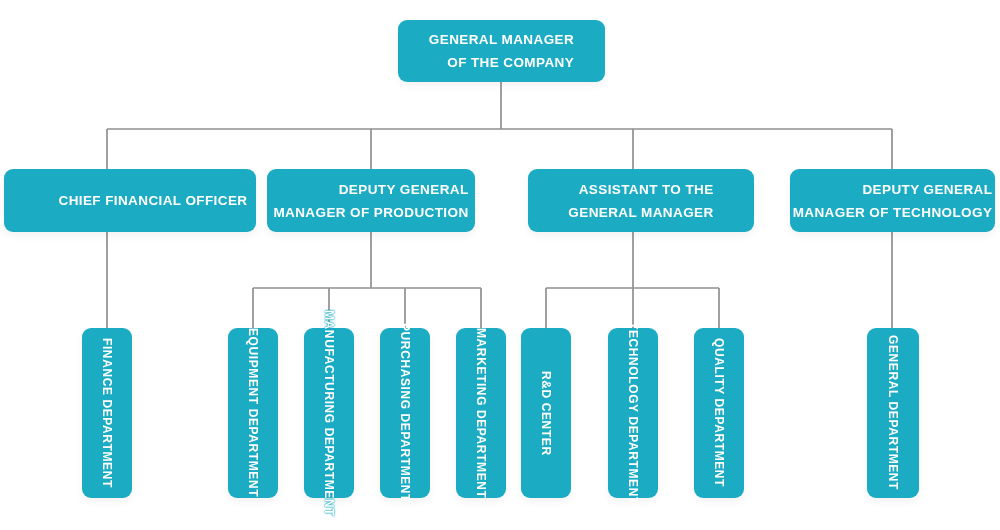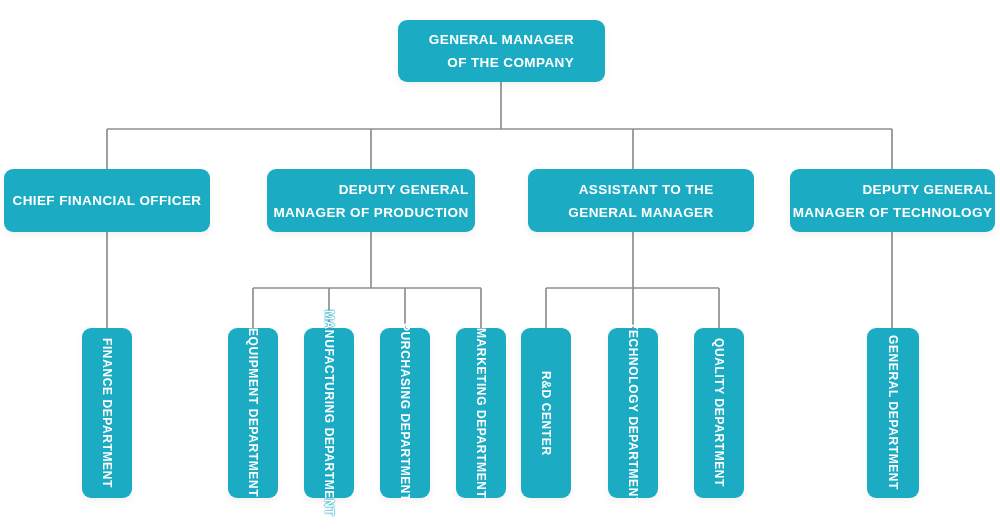--- a/index.html
+++ b/index.html
@@ -75,21 +75,21 @@
       <path d="M546 288 V328"></path>
       <path d="M719 288 V328"></path>
 
       <path d="M892 232 V328"></path>
     </g>
   </svg>
 
   <div class="node h" style="left:398px; top:20px; width:207px; height:62px;">GENERAL MANAGER
 OF THE COMPANY</div>
 
-  <div class="node h" style="left:4px; top:169px; width:206px; height:63px;">CHIEF FINANCIAL OFFICER</div>
+  <div class="node h" style="left:4px; top:169px; width:206px; height:63px;padding-left:46px;">CHIEF FINANCIAL OFFICER</div>
 
   <div class="node h" style="left:267px; top:169px; width:208px; height:63px;">DEPUTY GENERAL
 MANAGER OF PRODUCTION</div>
 
   <div class="node h" style="left:528px; top:169px; width:226px; height:63px;">ASSISTANT TO THE
 GENERAL MANAGER</div>
 
   <div class="node h" style="left:790px; top:169px; width:205px; height:63px;">DEPUTY GENERAL
 MANAGER OF TECHNOLOGY</div>
 

